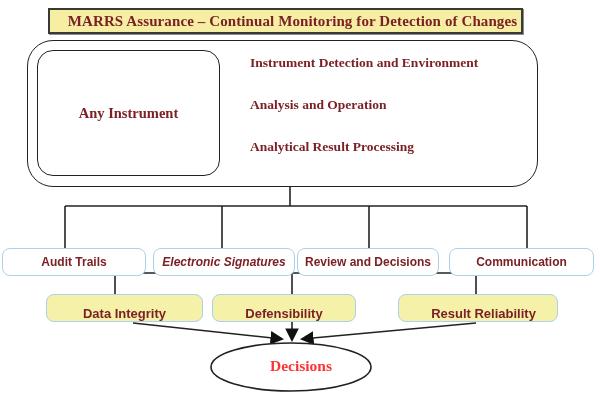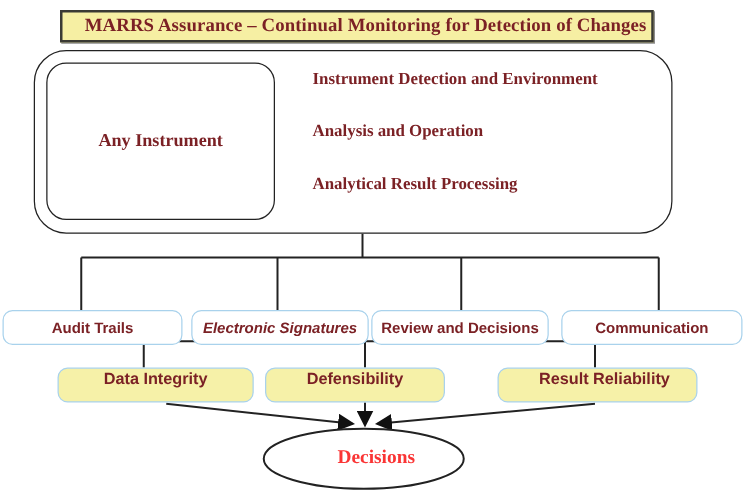--- a/index.html
+++ b/index.html
@@ -52,21 +52,21 @@
     top:224px;height:28px;z-index:2;
     background:#fff;border:1.5px solid var(--blue-border);border-radius:8px;
     display:flex;align-items:center;justify-content:center;
     color:var(--maroon-text);font-weight:bold;font-size:12px;
     font-family:"Liberation Sans", sans-serif;white-space:nowrap;margin-top:24px;
   }
   
   .yellowbox{
     top:294px;height:28px;z-index:2;
     background:var(--yellow-fill);border:1.5px solid var(--blue-border);border-radius:8px;
-    display:flex;align-items:flex-start;justify-content:center;
+    display:flex;align-items:flex-end;justify-content:center;
     color:var(--maroon-text);font-weight:bold;font-size:13px;
     font-family:"Liberation Sans", sans-serif;white-space:nowrap;
   }
   .decision-label{
     left:211px;top:357px;width:180px;z-index:3;text-align:center;
     color:var(--decision-red);font-weight:bold;font-size:15.5px;
   }
 </style>
 </head>
 <body>

